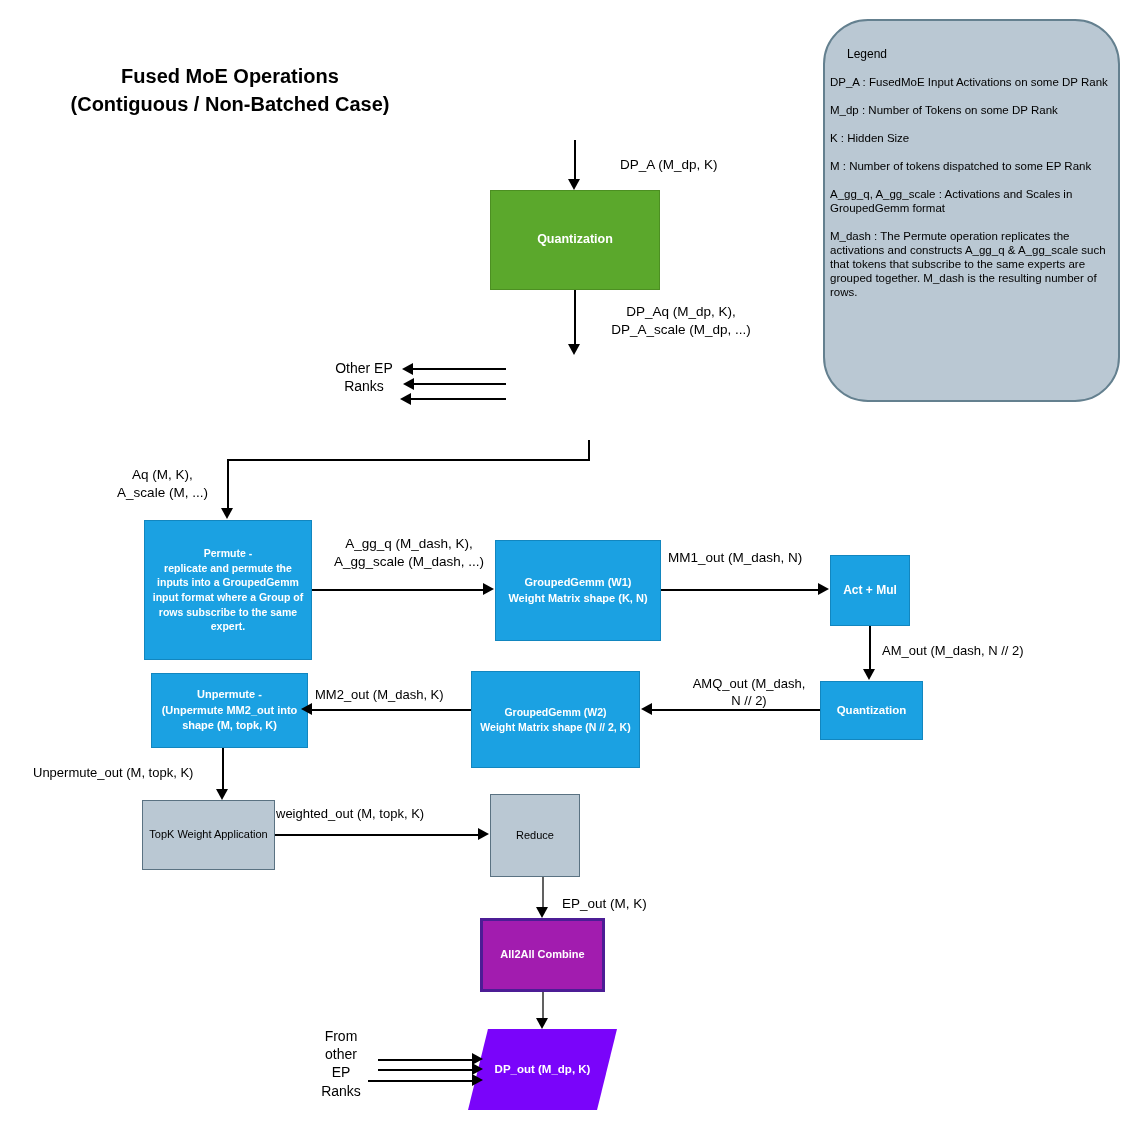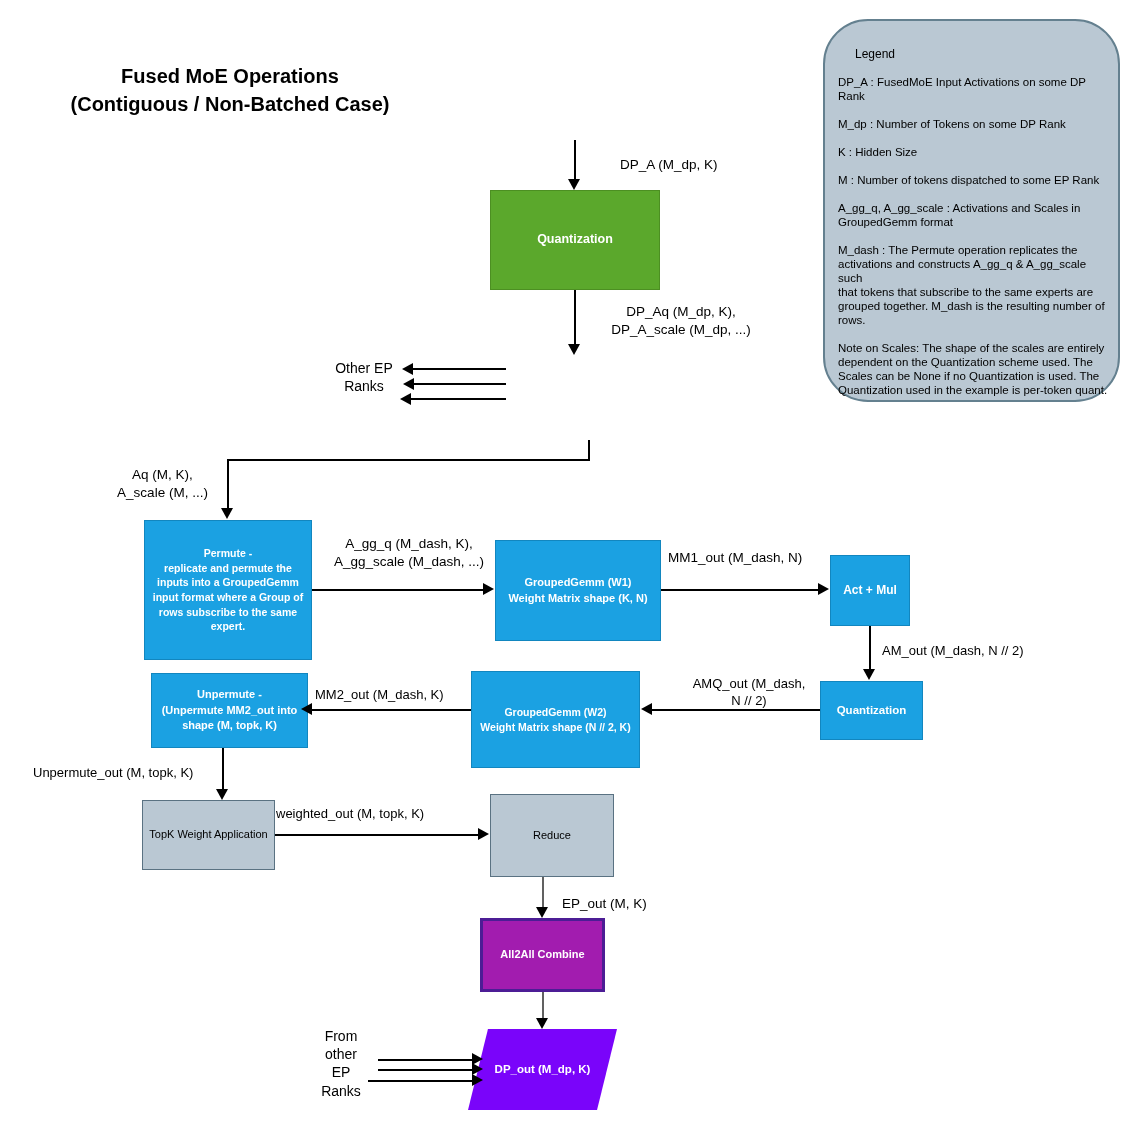--- a/index.html
+++ b/index.html
@@ -24,21 +24,21 @@
   .hline{position:absolute;height:2px;background:#000;}
   .vline{position:absolute;width:2px;background:#000;}
   .gray{background:#616161;}
   .ah{position:absolute;width:0;height:0;}
   .ah-down {border-left:6px solid transparent;border-right:6px solid transparent;border-top:11px solid #000;}
   .ah-left {border-top:6px solid transparent;border-bottom:6px solid transparent;border-right:11px solid #000;}
   .ah-right{border-top:6px solid transparent;border-bottom:6px solid transparent;border-left:11px solid #000;}
 
   .legend{position:absolute;left:823px;top:19px;width:297px;height:383px;
           background:#BAC8D3;border:2px solid #64808f;border-radius:45px;
-          box-sizing:border-box;padding:26px 8px 10px 13px;font-size:11.5px;
+          box-sizing:border-box;padding:26px 8px 10px 5px;font-size:11.5px;
           line-height:14px;}
   .legend-title{margin:0 0 14px 17px;font-size:12px;}
   .legend-item{margin:0 0 14px 0;white-space:pre-line;}
 </style>
 </head>
 <body>
 
 <div id="canvas">
 
   <div class="title">Fused MoE Operations
@@ -50,24 +50,20 @@
     <div class="legend-item">M_dp : Number of Tokens on some DP Rank</div>
     <div class="legend-item">K : Hidden Size</div>
     <div class="legend-item">M : Number of tokens dispatched to some EP Rank</div>
     <div class="legend-item">A_gg_q, A_gg_scale : Activations and Scales in
 GroupedGemm format</div>
     <div class="legend-item">M_dash : The Permute operation replicates the
 activations and constructs A_gg_q &amp; A_gg_scale such
 that tokens that subscribe to the same experts are
 grouped together. M_dash is the resulting number of
 rows.</div>
-    <div class="legend-item">Note on Scales: The shape of the scales are entirely
-dependent on the Quantization scheme used. The
-Scales can be None if no Quantization is used. The
-Quantization used in the example is per-token quant.</div>
   </div>
 
 
   <div class="node green" style="left:490px;top:190px;width:170px;height:100px;font-size:12.5px;">Quantization</div>
 
 
   <div class="node blue" style="left:144px;top:520px;width:168px;height:140px;font-size:10.5px;padding:2px;">Permute -
 replicate and permute the
 inputs into a GroupedGemm
 input format where a Group of
@@ -83,21 +79,21 @@
 
   <div class="node blue" style="left:471px;top:671px;width:169px;height:97px;font-size:10.5px;padding:1px;">GroupedGemm (W2)
 Weight Matrix shape (N // 2, K)</div>
 
   <div class="node blue" style="left:151px;top:673px;width:157px;height:75px;font-size:11px;">Unpermute -
 (Unpermute MM2_out into
 shape (M, topk, K)</div>
 
   <div class="node grayb" style="left:142px;top:800px;width:133px;height:70px;font-size:11px;">TopK Weight Application</div>
 
-  <div class="node grayb" style="left:490px;top:794px;width:124px;height:83px;font-size:11px;">Reduce</div>
+  <div class="node grayb" style="left:490px;top:794px;width:90px;height:83px;font-size:11px;">Reduce</div>
 
   <div class="node dgreen" style="left:480px;top:918px;width:125px;height:74px;font-size:11px;">All2All Combine</div>
 
   <div class="node para" style="left:468px;top:1029px;width:149px;height:81px;clip-path:polygon(13.4% 0,100% 0,86.6% 100%,0 100%);font-size:11.5px;">DP_out (M_dp, K)</div>
 
   <div class="label" style="left:620px;top:156px;">DP_A (M_dp, K)</div>
   <div class="label c" style="left:597px;top:303px;width:168px;">DP_Aq (M_dp, K),
 DP_A_scale (M_dp, ...)</div>
   <div class="label c" style="left:328px;top:359px;width:72px;font-size:14px;">Other EP
 Ranks</div>

